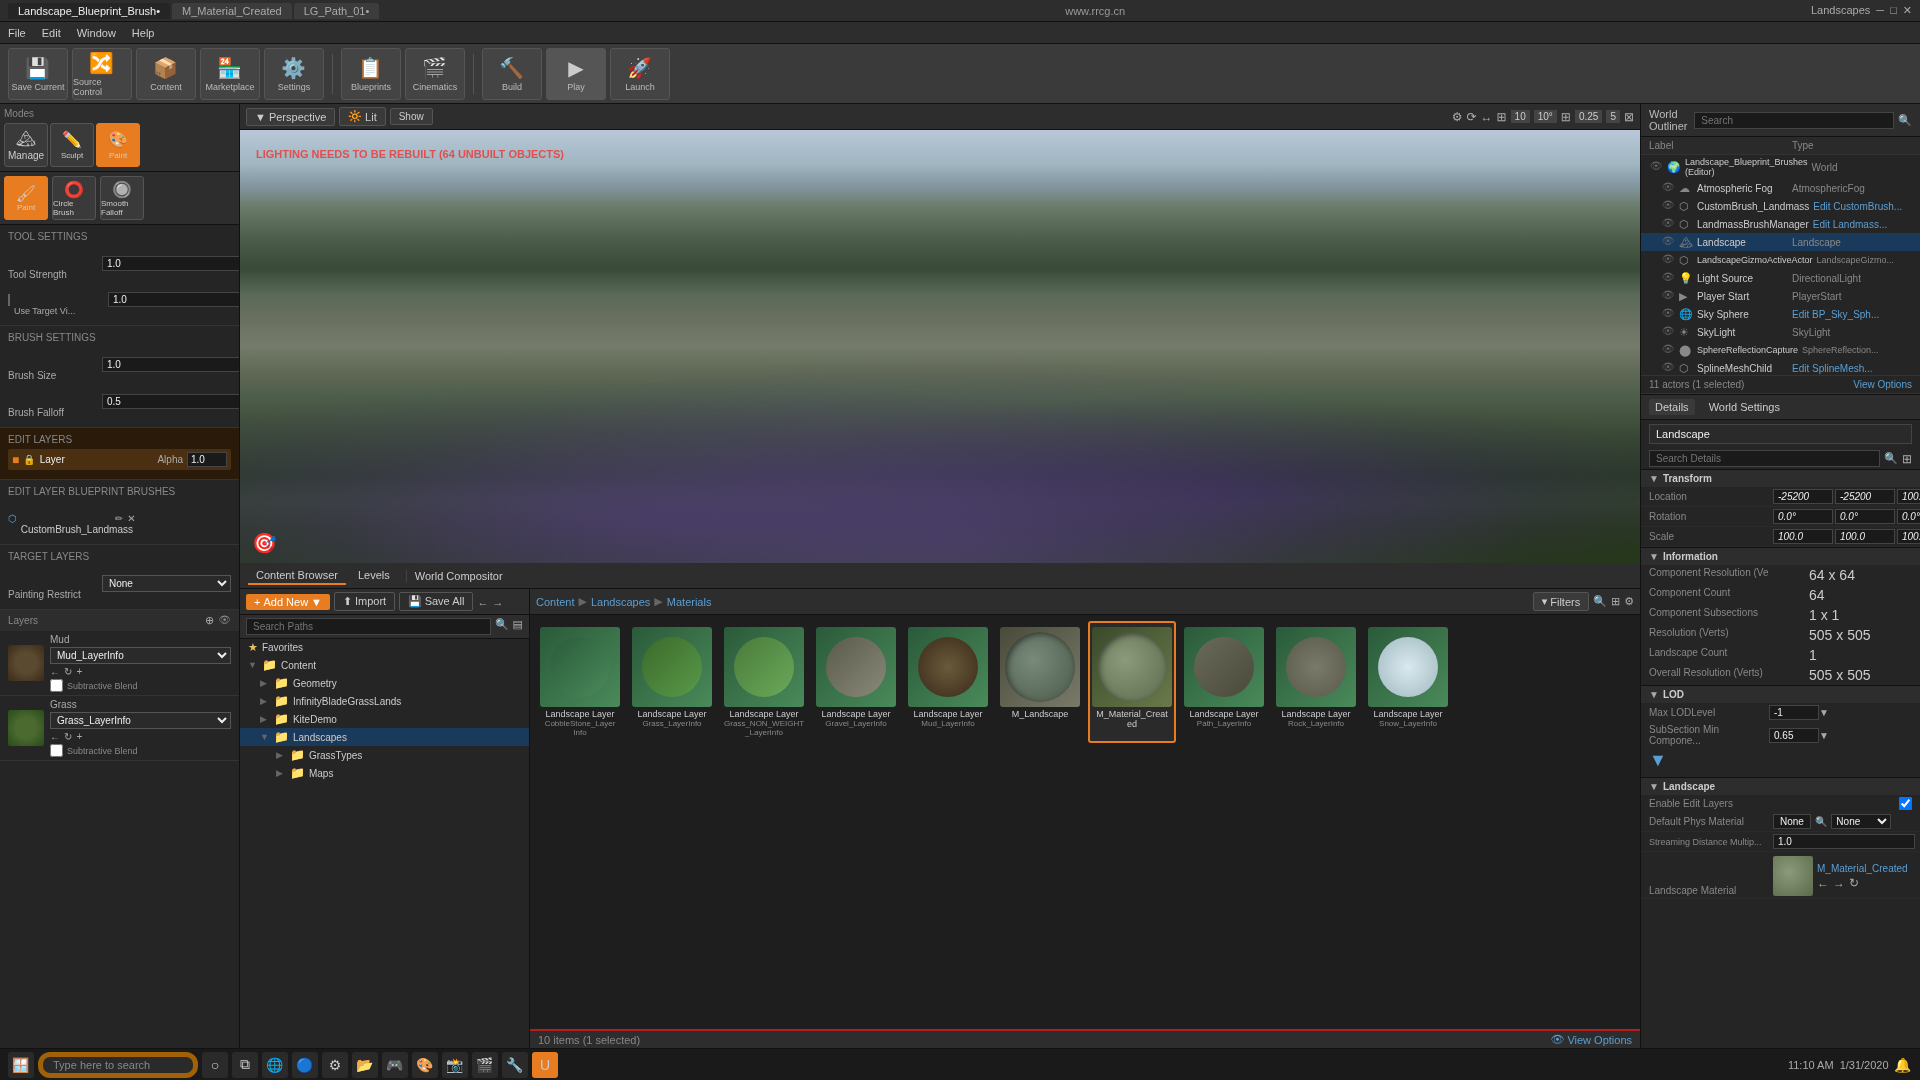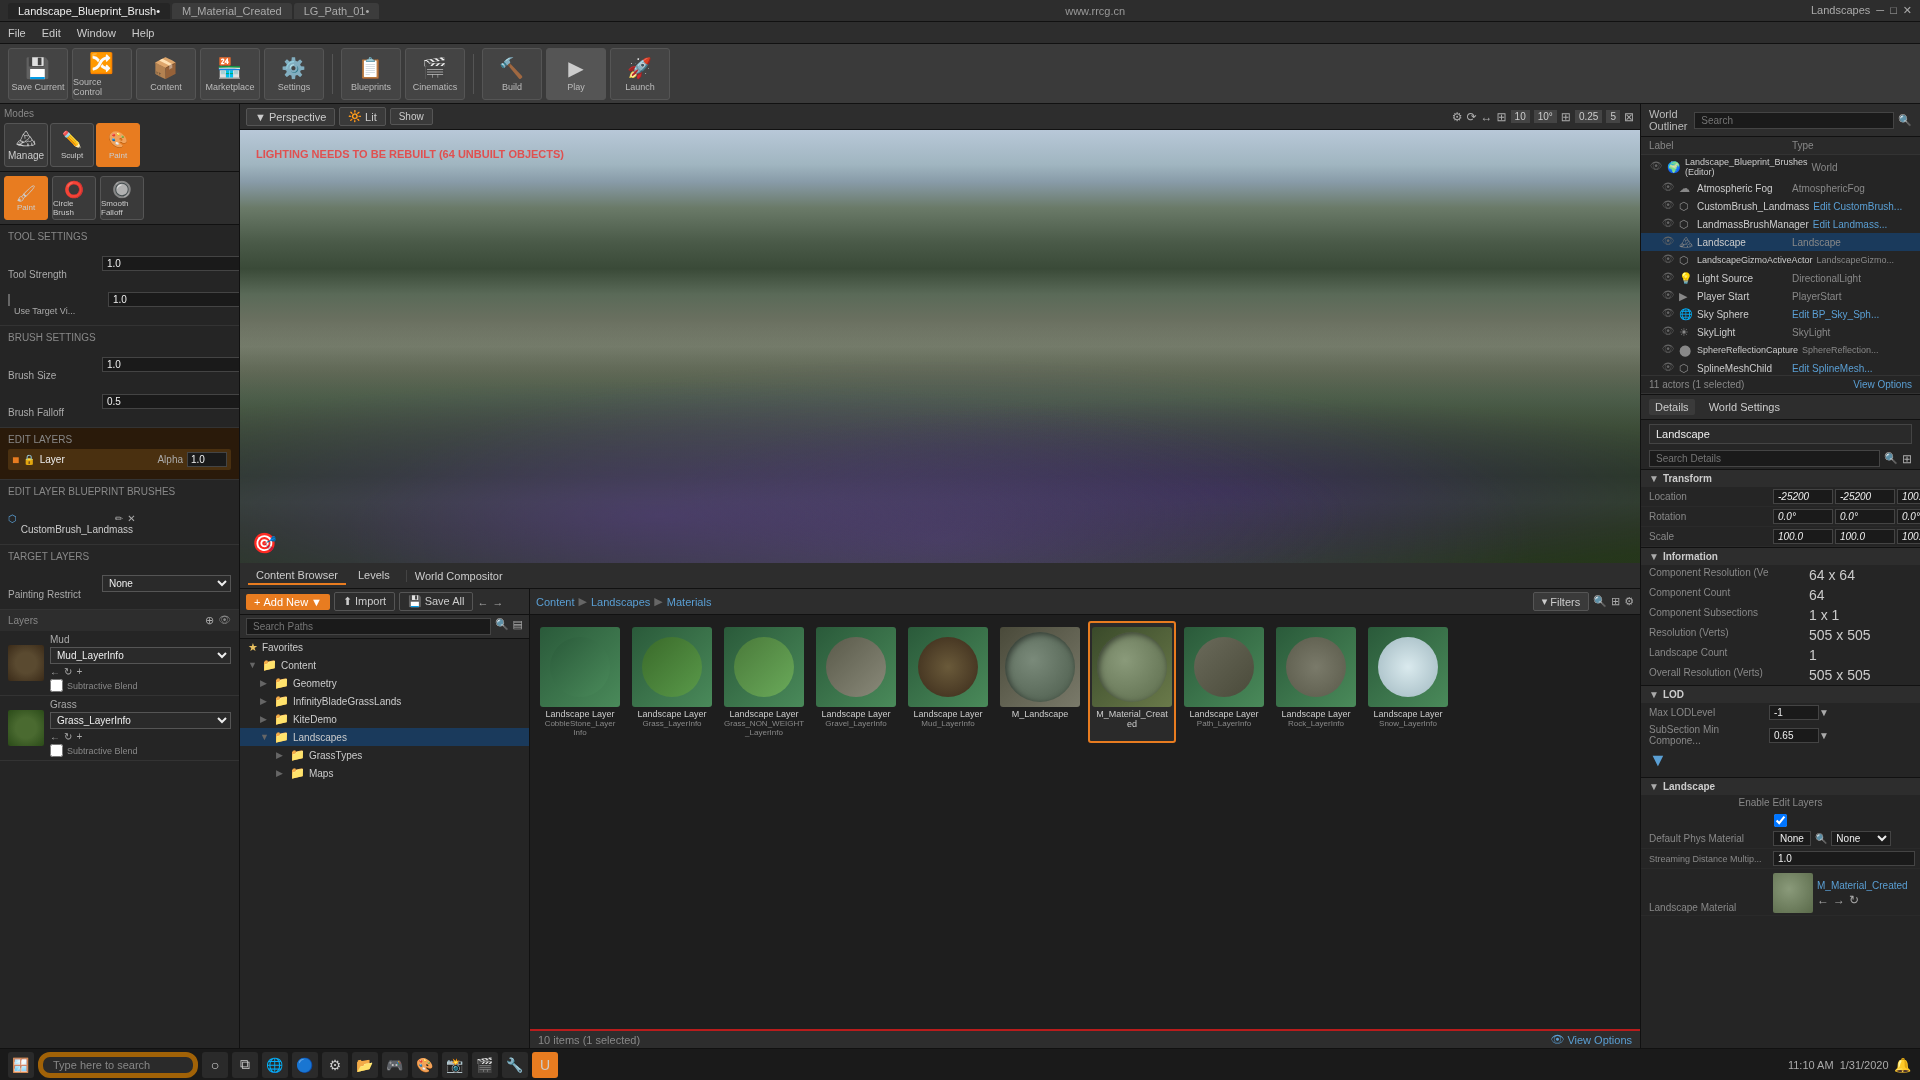--- a/index.html
+++ b/index.html
@@ -130,21 +130,21 @@
     .taskbar-btn { width: 26px; height: 26px; display: flex; align-items: center; justify-content: center; background: #2a2a2a; border-radius: 3px; cursor: pointer; font-size: 14px; }
 
     
     .thumb-mud { background: radial-gradient(circle, #5a4a30 40%, #3a2a18 100%); }
     .thumb-grass { background: radial-gradient(circle, #4a6a30 40%, #2a4a18 100%); }
 
     
     .lod-row { display: flex; align-items: center; padding: 2px 8px; }
     .lod-label { width: 120px; color: #888; font-size: 10px; }
     .lod-input { background: #1a1a1a; border: 1px solid #444; color: #eee; padding: 1px 4px; font-size: 10px; width: 50px; }
-    .checkbox-row { display: flex; align-items: center; padding: 2px 8px; gap: 6px; flex-direction: column; }
+    .checkbox-row { display: flex; align-items: center; padding: 2px 8px; gap: 6px; }
 
     .bottom-section-tabs { display: flex; gap: 4px; }
     .world-comp-label { font-size: 11px; color: #ccc; padding: 0 8px; border-left: 1px solid #444; }
 
     
     ::-webkit-scrollbar { width: 6px; height: 6px; }
     ::-webkit-scrollbar-track { background: #1a1a1a; }
     ::-webkit-scrollbar-thumb { background: #444; border-radius: 3px; }
 
     .alpha-row { display: flex; align-items: center; gap: 4px; }

